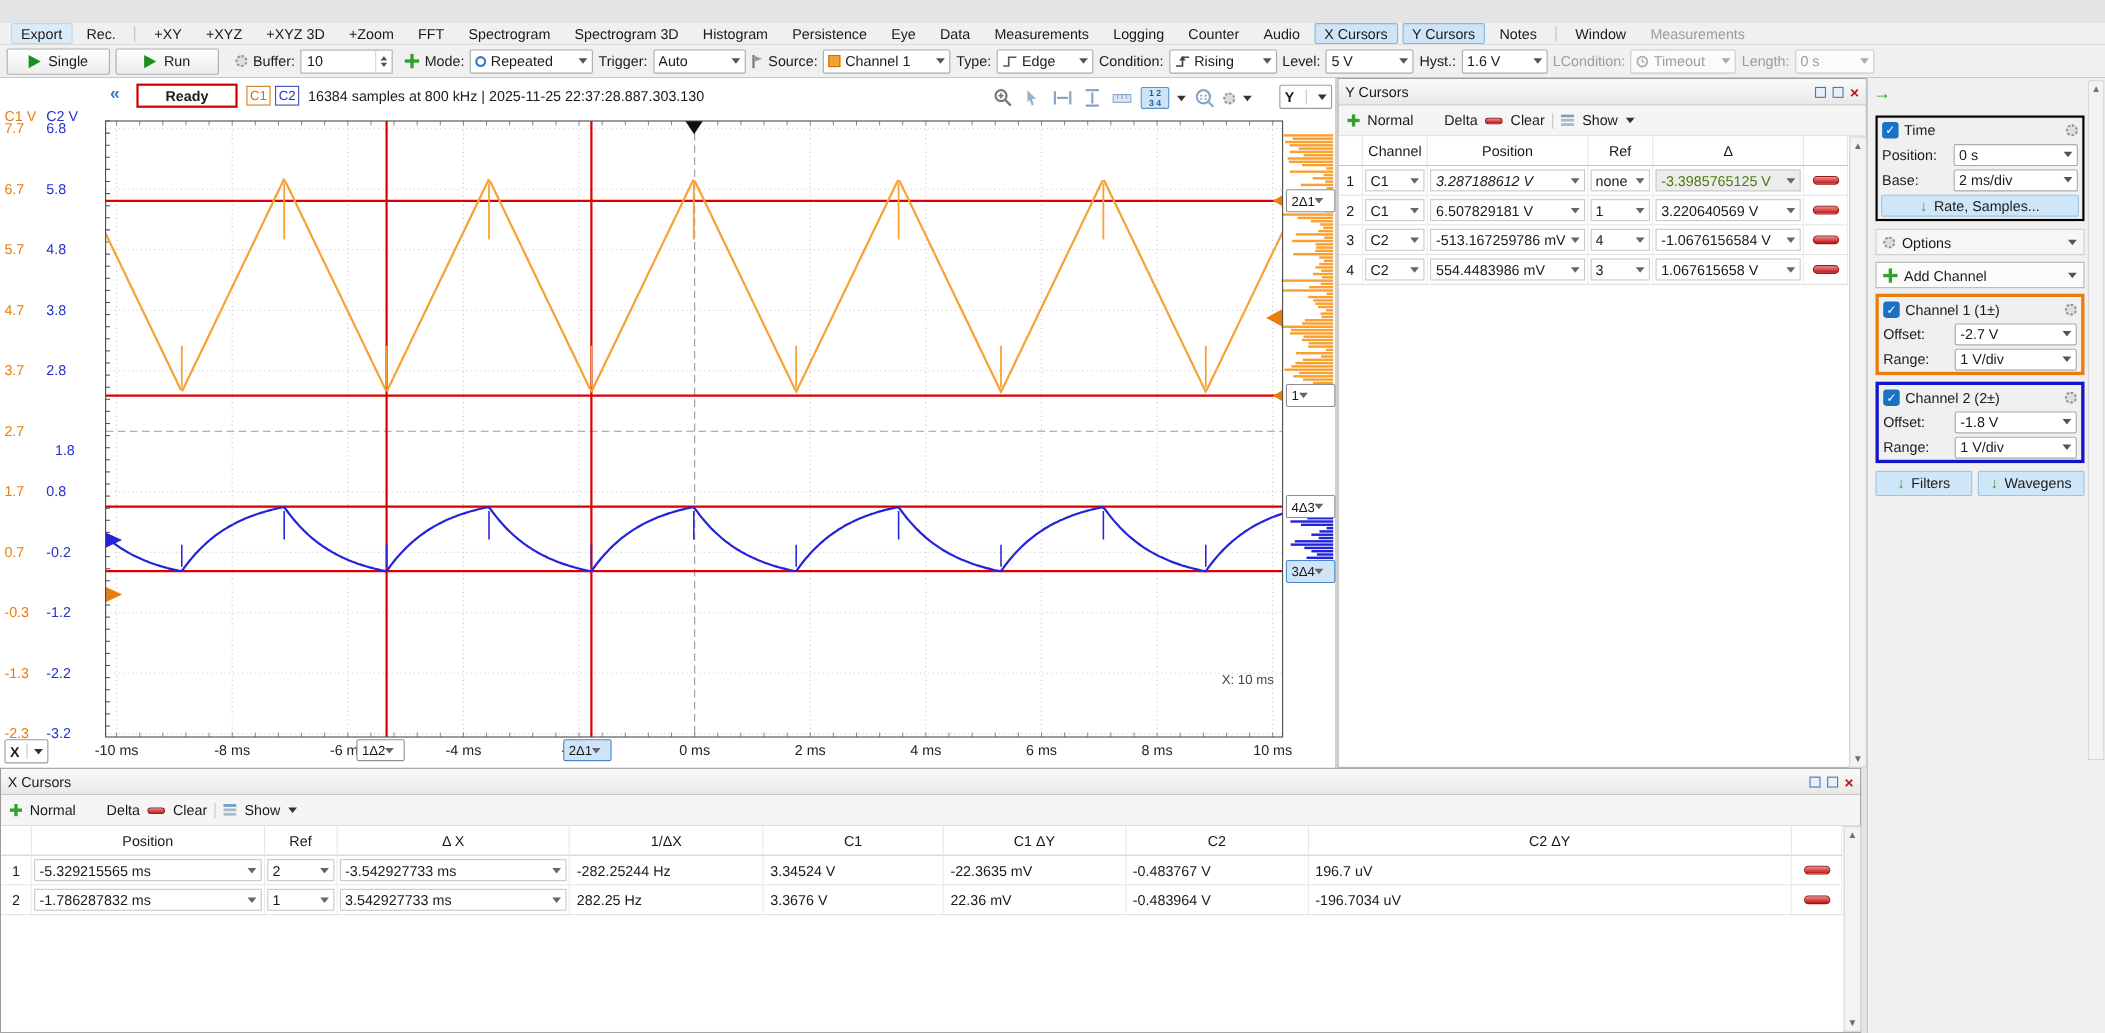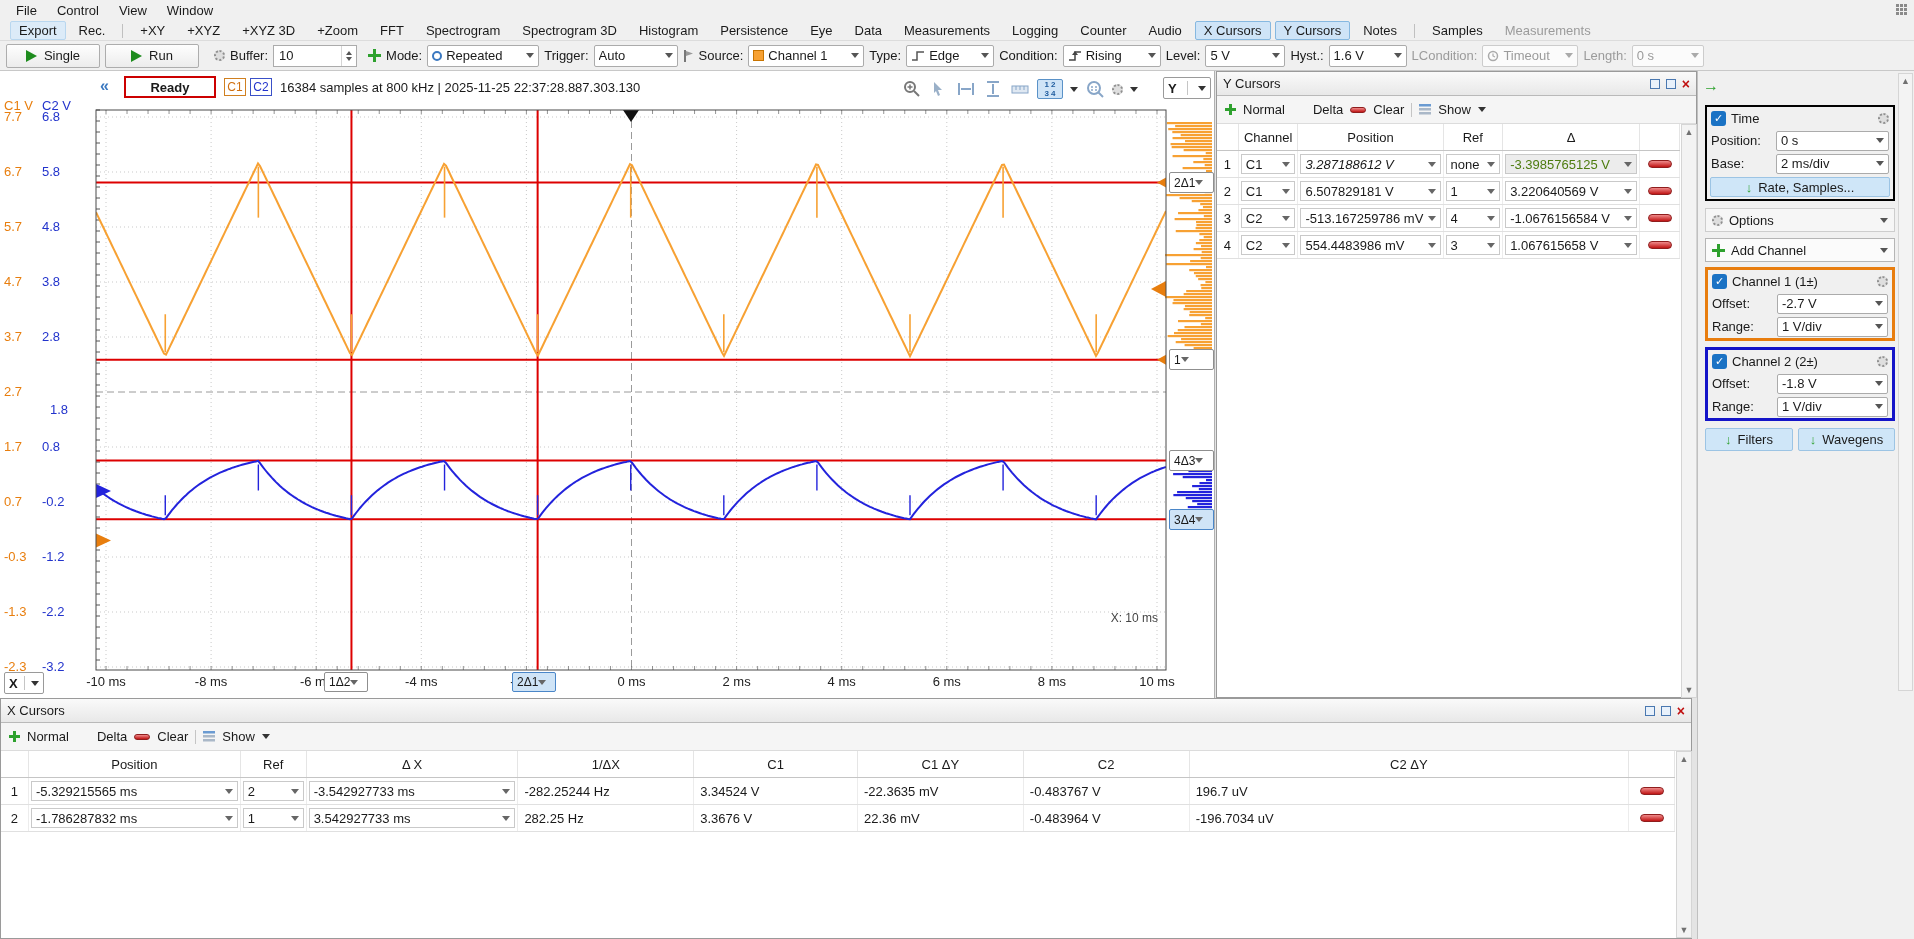--- a/index.html
+++ b/index.html
@@ -111,41 +111,20 @@
 .optrow{top:137px;border:1px solid #cdcdcd;background:#f6f6f6}
 .addrow{top:167px;border:1px solid #b5b5b5;background:#fbfbfb}
 .mlauto{margin-left:auto}
 .fbtn{position:absolute;height:23px}
 </style>
 </head>
 <body>
 
 <div id="app">
 
-  <div class="menubar">
-    <div id="menu-items" style="display:flex">
-        <div class="menu-item">File</div>
-        <div class="menu-item">Control</div>
-        <div class="menu-item">View</div>
-        <div class="menu-item">Window</div>
-      </div>
-    <svg class="tray" width="13" height="13">
-      <g fill="#8a8a8a">
-          <rect x="1" y="1" width="3" height="3"></rect>
-          <rect x="5" y="1" width="3" height="3"></rect>
-          <rect x="9" y="1" width="3" height="3"></rect>
-          <rect x="1" y="5" width="3" height="3"></rect>
-          <rect x="5" y="5" width="3" height="3"></rect>
-          <rect x="9" y="5" width="3" height="3"></rect>
-          <rect x="1" y="9" width="3" height="3"></rect>
-          <rect x="5" y="9" width="3" height="3"></rect>
-          <rect x="9" y="9" width="3" height="3"></rect>
-        </g>
-    </svg>
-  </div>
 
   <div class="tabstrip">
       <div class="tab hover">Export</div>
       <div class="tab">Rec.</div>
       <div class="tsep"></div>
       <div class="tab">+XY</div>
       <div class="tab">+XYZ</div>
       <div class="tab">+XYZ 3D</div>
       <div class="tab">+Zoom</div>
       <div class="tab">FFT</div>
@@ -156,21 +135,21 @@
       <div class="tab">Eye</div>
       <div class="tab">Data</div>
       <div class="tab">Measurements</div>
       <div class="tab">Logging</div>
       <div class="tab">Counter</div>
       <div class="tab">Audio</div>
       <div class="tab active">X Cursors</div>
       <div class="tab active">Y Cursors</div>
       <div class="tab">Notes</div>
       <div class="tsep"></div>
-      <div class="tab">Samples</div>
+      <div class="tab">Window</div>
       <div class="tab disabled">Measurements</div>
     </div>
 
   <div class="trigbar">
     <div class="tbtn" style="width:94px">
         <span class="play"></span>
         <span>Single</span>
       </div>
     <div class="tbtn" style="width:94px">
         <span class="play"></span>

